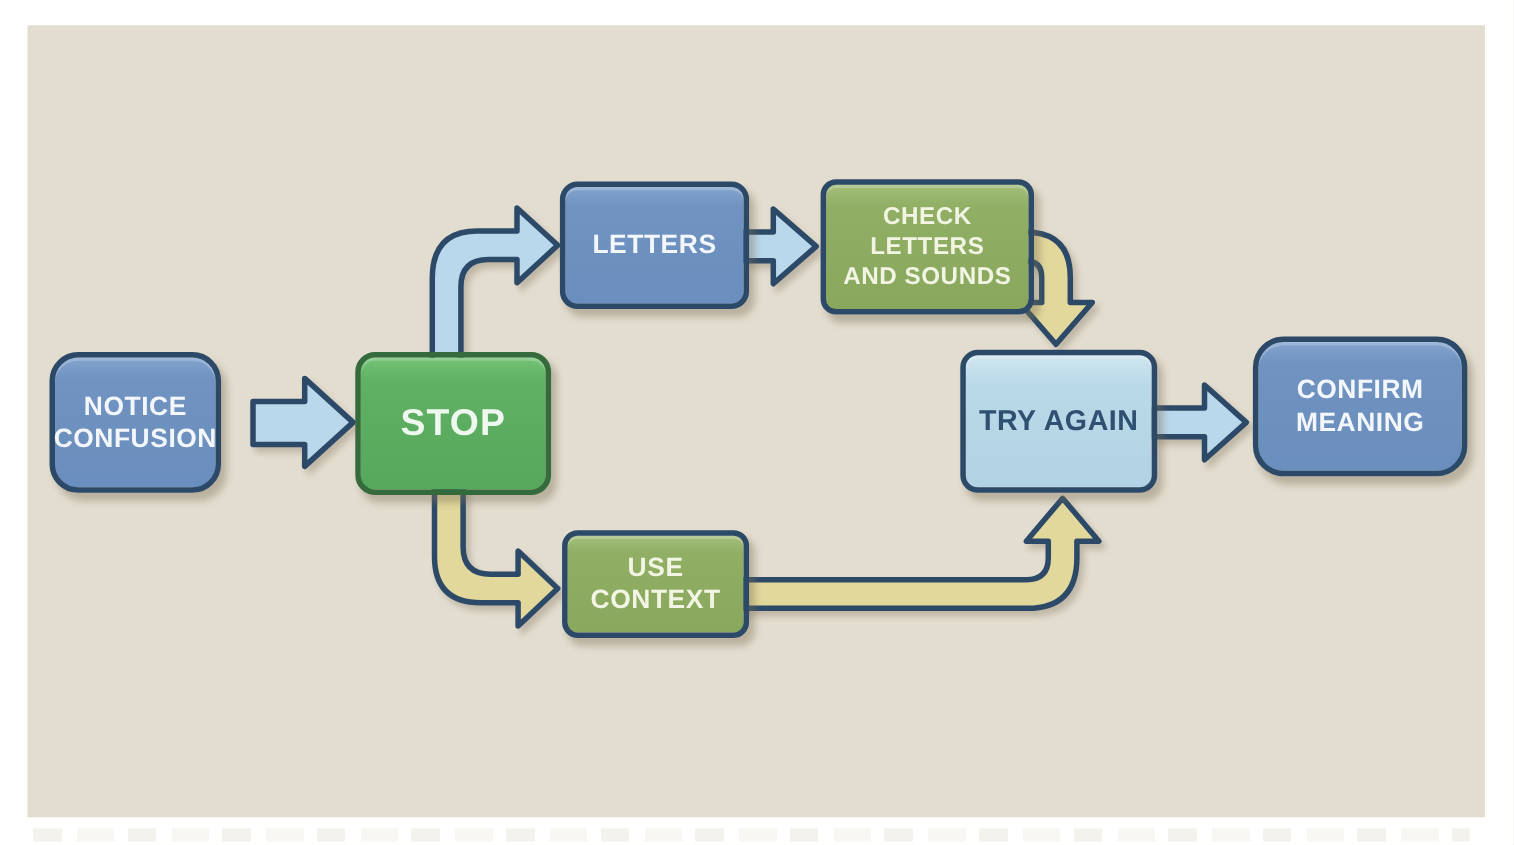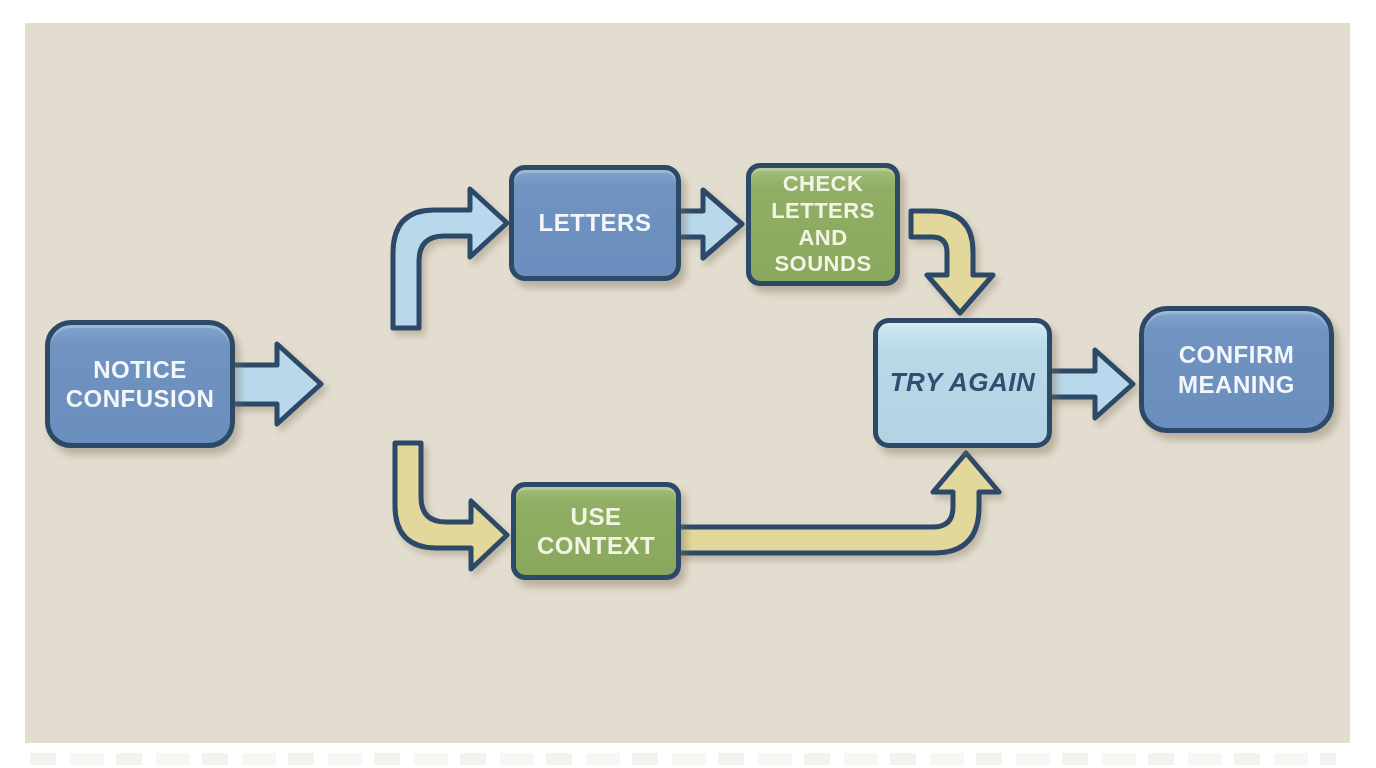--- a/index.html
+++ b/index.html
@@ -60,26 +60,25 @@
   }
   .node-olive {
     background: linear-gradient(180deg, #a4be7a 0%, #90ae64 18%, #89a85d 100%);
     border: 5px solid #2c4a68;
     color: #f2f5e3;
   }
   .node-lightblue {
     background: linear-gradient(180deg, #d0e6f0 0%, #bad9e8 22%, #b2d3e4 100%);
     border: 5px solid #2c4a68;
     color: #2f5070;
-    font-style: italic;
   }
-  #node-notice  { left: 20px;   top: 297px; width: 190px; height: 128px; border-radius: 26px; font-size: 24px; }
+  #node-notice  { left: 20px;   top: 297px; width: 156px; height: 128px; border-radius: 26px; font-size: 24px; }
   #node-stop    { left: 298px;  top: 297px; width: 178px; height: 130px; border-radius: 18px; font-size: 34px; letter-spacing: 1px; }
   #node-reread  { left: 484px;  top: 142px; width: 172px; height: 116px; border-radius: 16px; font-size: 24px; }
-  #node-check   { left: 721px;  top: 140px; width: 154px; height: 123px; border-radius: 14px; font-size: 22px; }
+  #node-check   { left: 721px;  top: 140px; width: 194px; height: 123px; border-radius: 14px; font-size: 22px; }
   #node-try     { left: 848px;  top: 295px; width: 179px; height: 130px; border-radius: 16px; font-size: 26px; }
   #node-confirm { left: 1114px; top: 283px; width: 195px; height: 127px; border-radius: 28px; font-size: 24px; }
   #node-use     { left: 486px;  top: 459px; width: 170px; height: 98px; border-radius: 14px; font-size: 24px; }
   .bottom-artifacts {
     position: absolute;
     left: 30px;
     right: 40px;
     bottom: 3px;
     height: 12px;
     background: repeating-linear-gradient(90deg,
@@ -109,20 +108,21 @@
       <path class="arrow" d="M 370 420 V 483 Q 370 525 412 525 H 446 V 546 L 482 512 L 446 478 V 499 H 421 Q 396 499 396 474 V 420 Z" fill="#e2d89c"></path>
 
       <path class="arrow" d="M 651 504 H 908 Q 928 504 928 484 V 469 H 908 L 941 430 L 974 469 H 954 V 484 Q 954 530 909 530 H 651 Z" fill="#e2d89c"></path>
 
       <path class="arrow" d="M 1024 348 H 1070 V 327 L 1108 361 L 1070 395 V 374 H 1024 Z" fill="#b9d8ec"></path>
     </svg>
 
     <div class="node node-blue" id="node-notice">NOTICE
 CONFUSION</div>
 
+    <div class="node node-green" id="node-stop">STOP</div>
 
     <div class="node node-blue" id="node-reread">LETTERS</div>
 
     <div class="node node-olive" id="node-check">CHECK
 LETTERS
 AND SOUNDS</div>
 
     <div class="node node-lightblue" id="node-try">TRY AGAIN</div>
 
     <div class="node node-blue" id="node-confirm">CONFIRM

